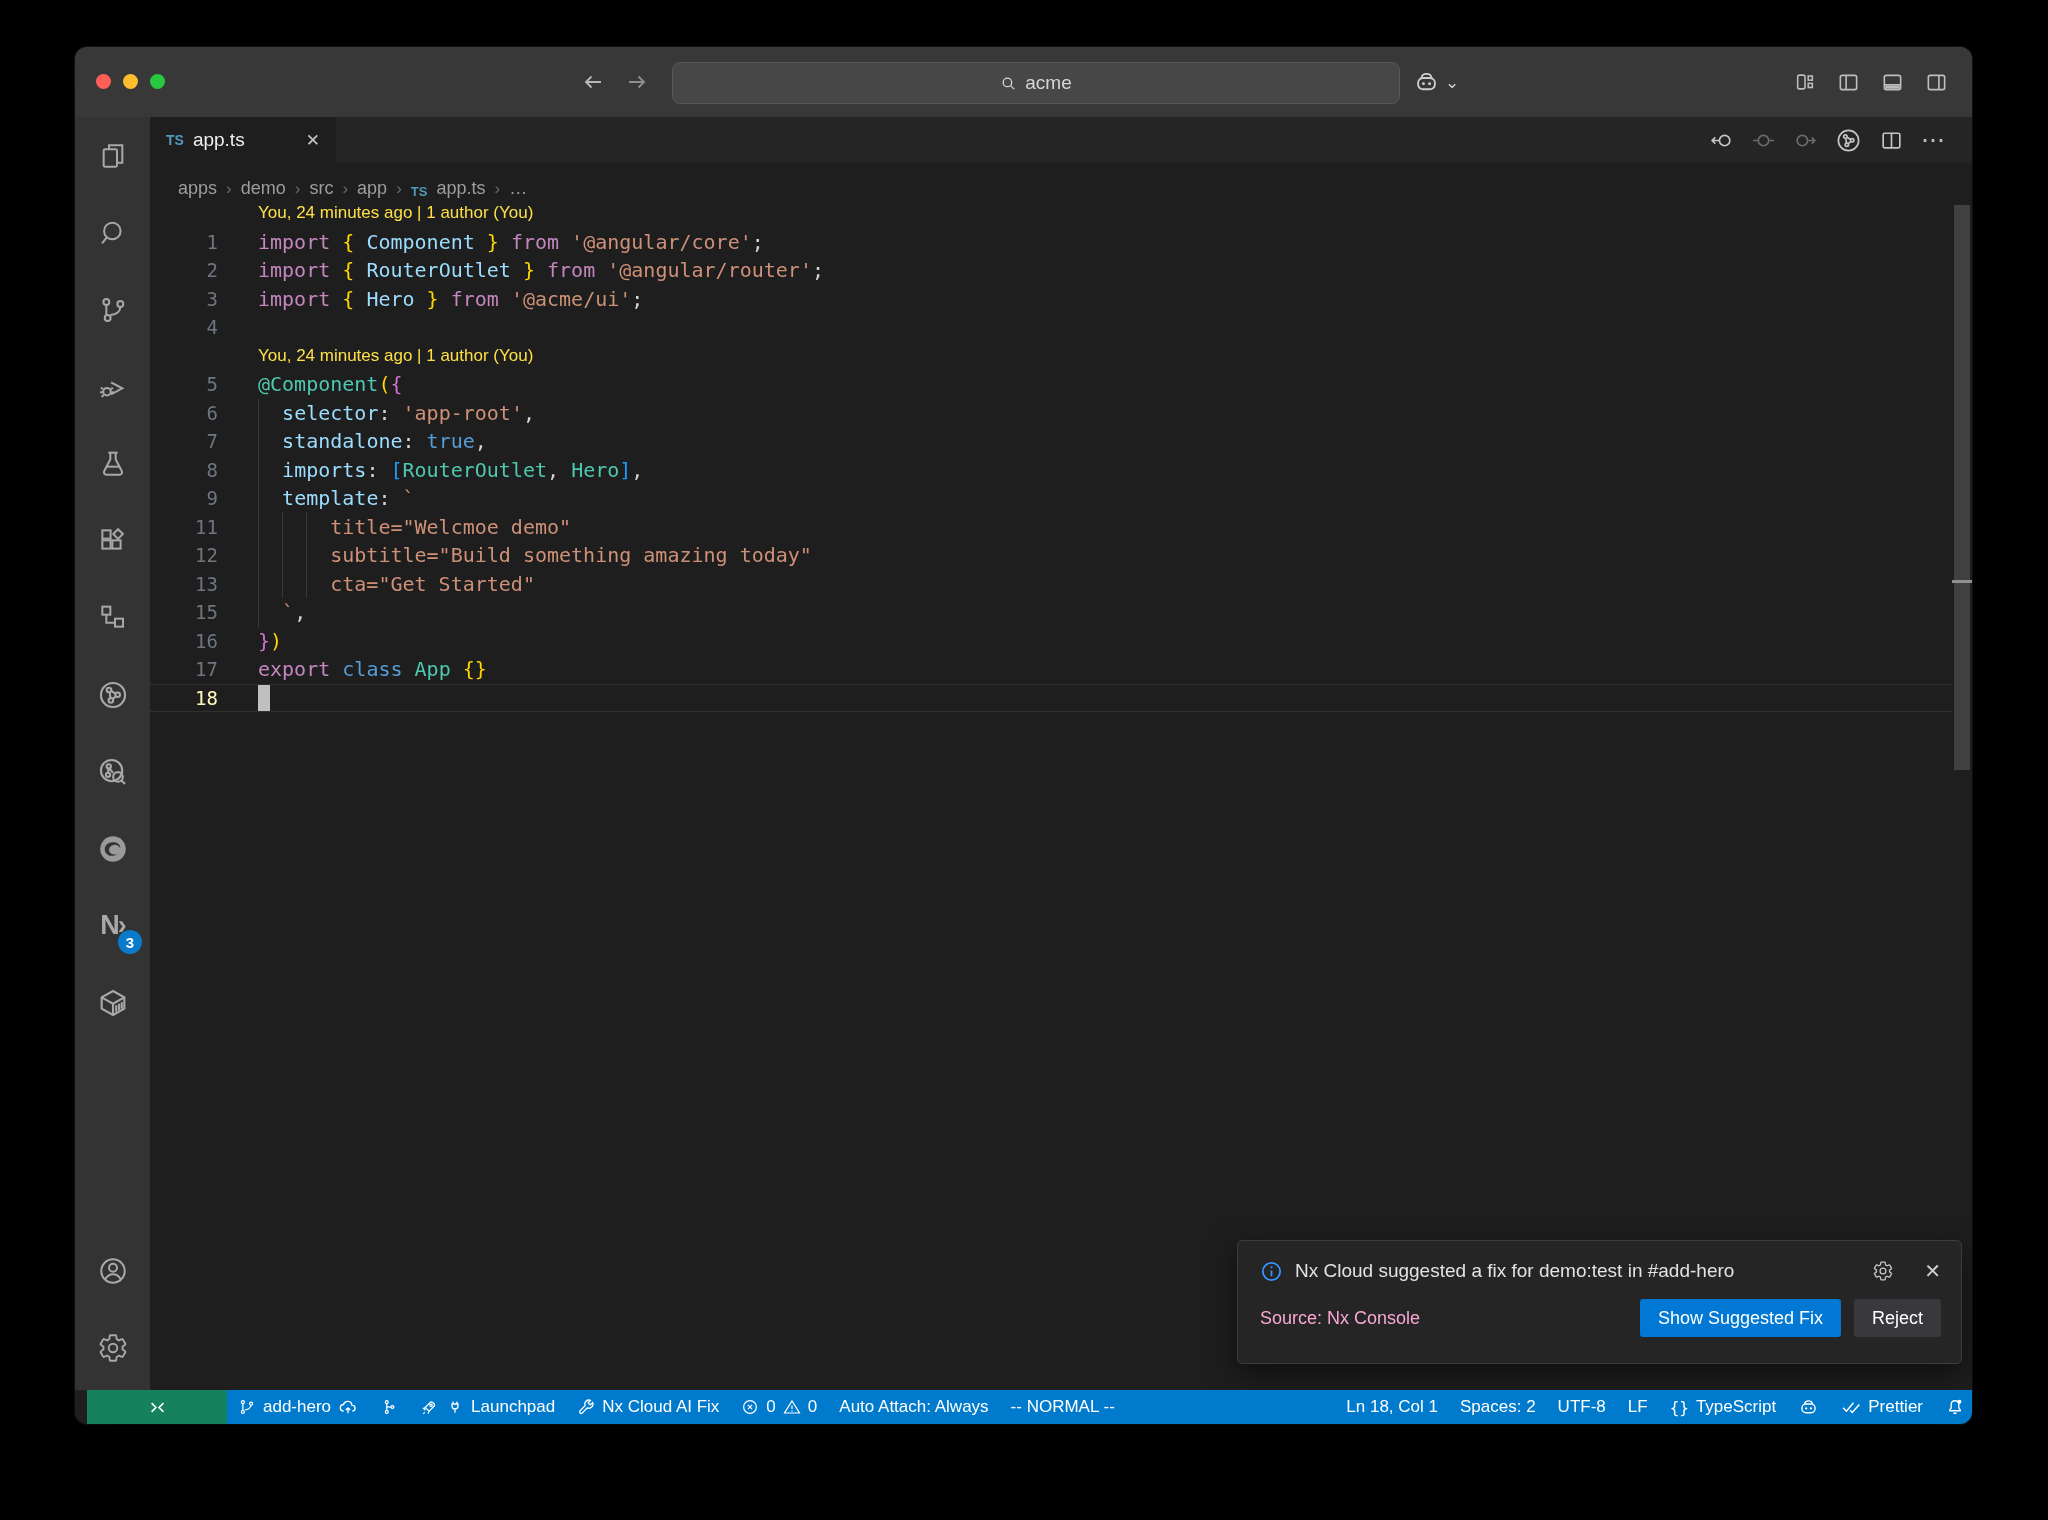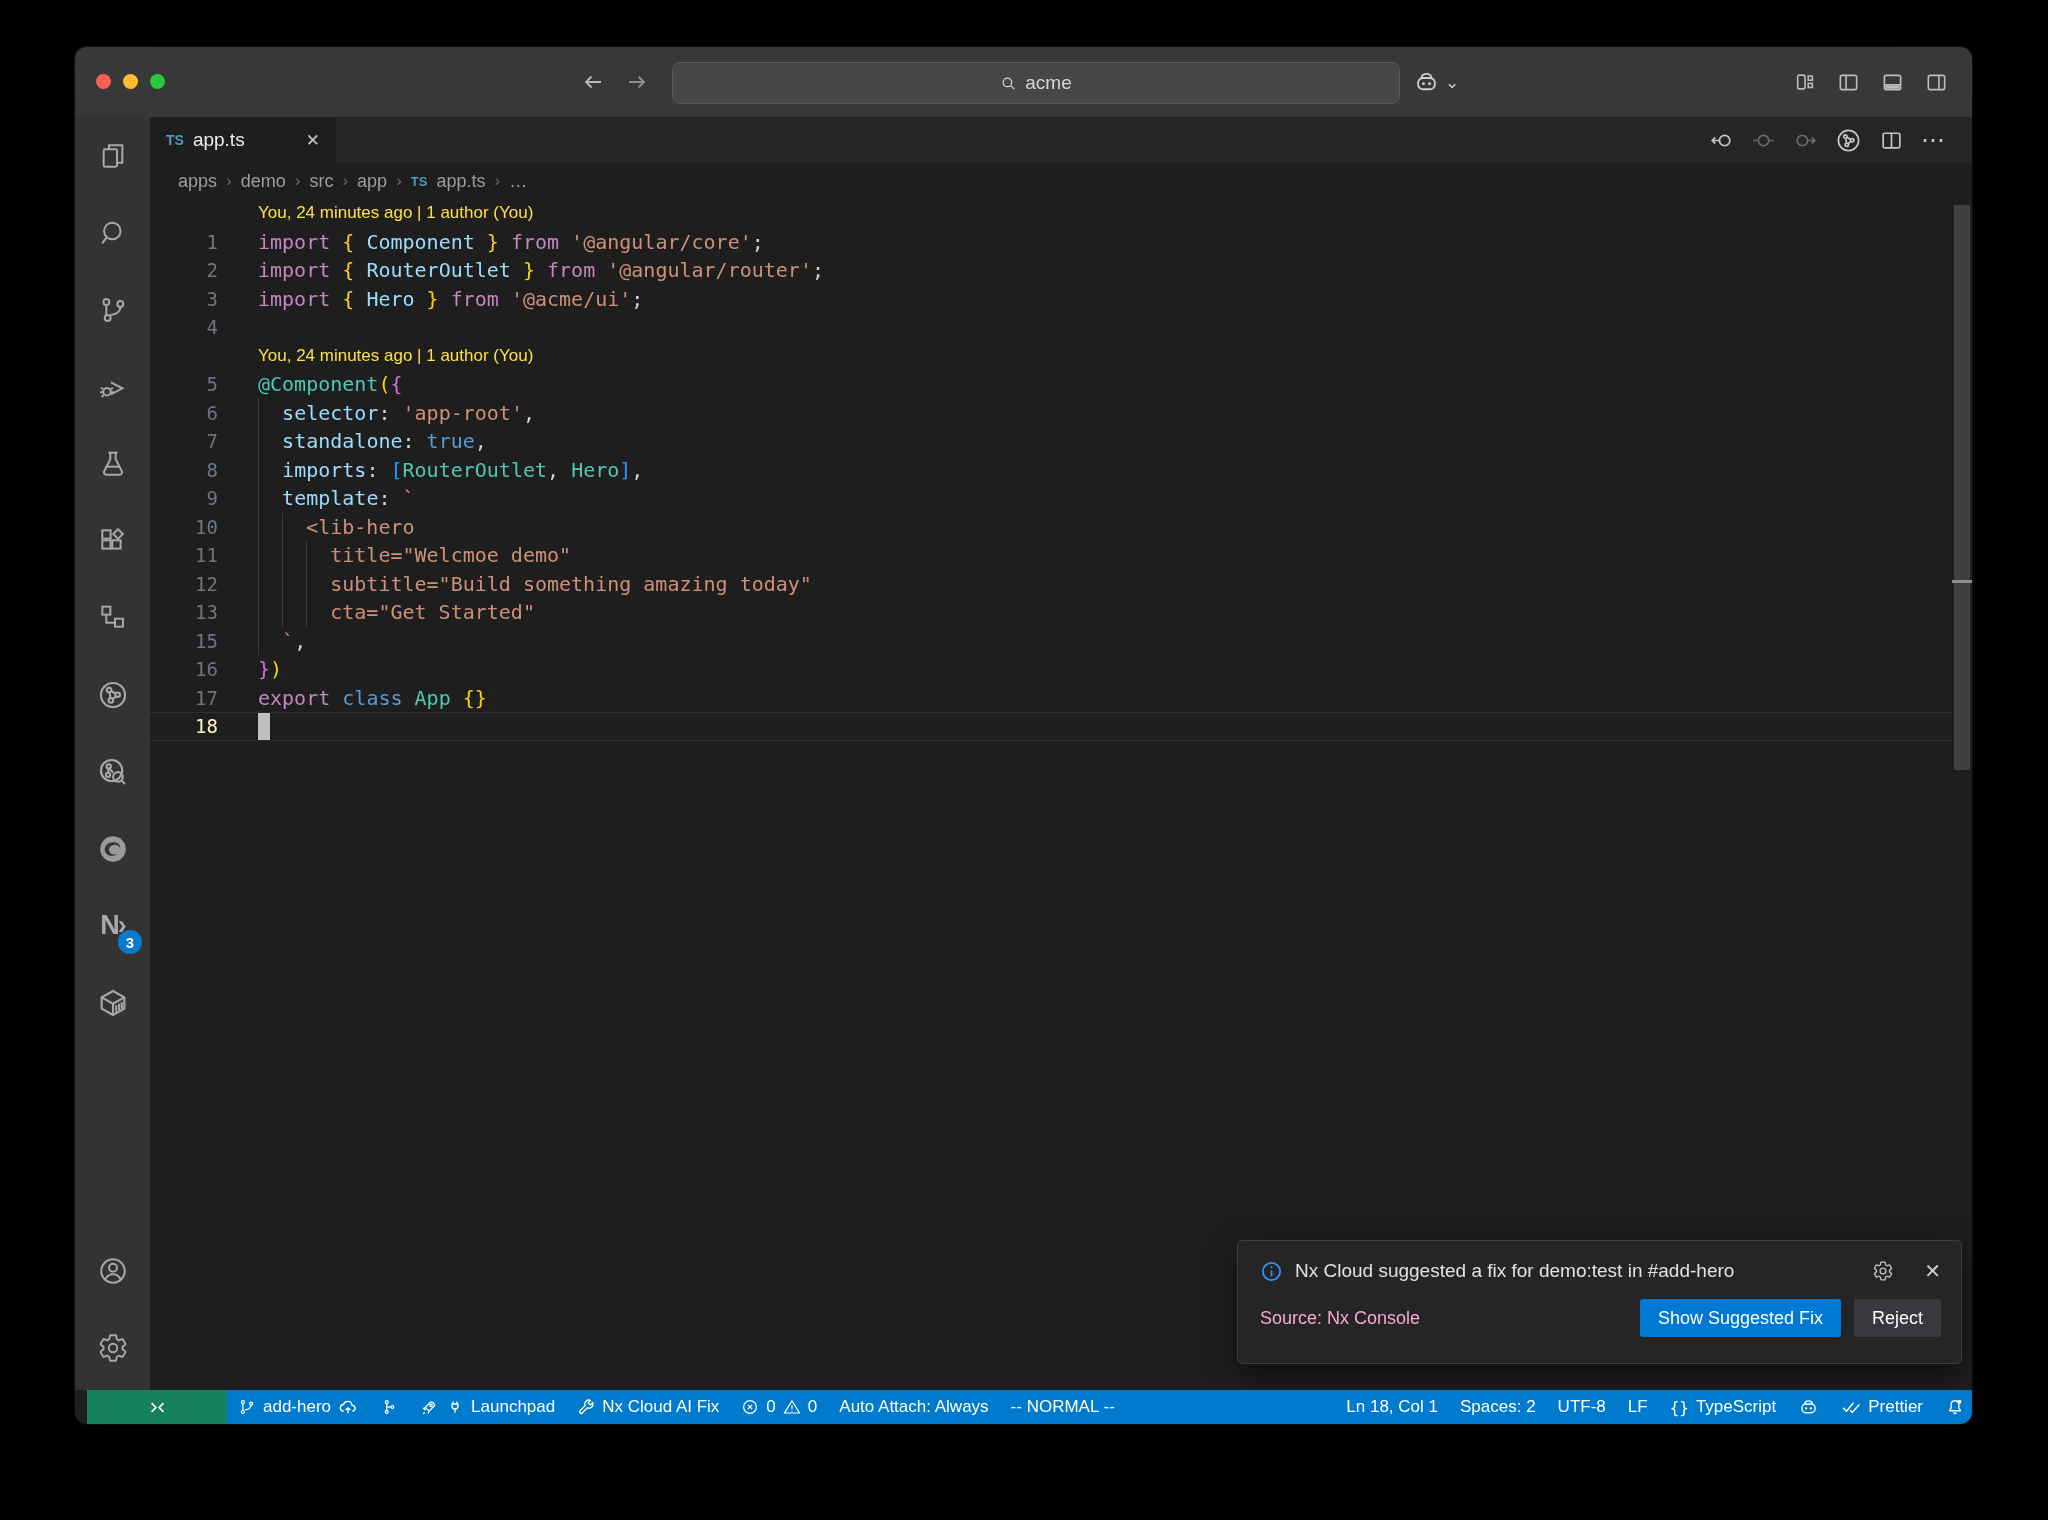--- a/index.html
+++ b/index.html
@@ -36,21 +36,21 @@
   .tabbar{position:absolute;left:75px;top:70px;right:0;height:46px;background:#252526;display:flex;}
   .tab{width:186px;height:46px;background:#1e1e1e;display:flex;align-items:center;padding:0 16px;box-sizing:border-box;gap:9px;}
   .ts-badge{color:#519aba;font-weight:700;font-size:14px;}
   .tab-label{color:#eeeeee;font-size:19px;}
   .tab-close{margin-left:auto;color:#c5c5c5;font-size:17px;}
   .editor-actions{margin-left:auto;display:flex;align-items:center;gap:17px;padding-right:26px;color:#c5c5c5;}
   .editor-actions .dim{color:#6b6b6b;}
 
   
   .breadcrumbs{position:absolute;left:75px;top:116px;right:0;height:36px;background:#1e1e1e;display:flex;
-               align-items:center;padding-left:28px;gap:9px;color:#9d9d9d;font-size:18px;}
+               align-items:flex-end;padding-left:28px;gap:9px;color:#9d9d9d;font-size:18px;}
   .crumb-sep{color:#6a6a6a;font-size:17px;}
   .crumb-ts{color:#519aba;font-weight:700;font-size:13px;}
 
   
   .editor{position:absolute;left:75px;top:152px;right:0;bottom:34px;background:#1e1e1e;overflow:hidden;}
   .code-rows{position:absolute;left:0;top:0;right:20px;}
   .code-row{display:flex;height:28.5px;line-height:28.5px;font-family:"DejaVu Sans Mono",monospace;font-size:20px;}
   .code-row.current{box-shadow:inset 0 1px 0 #303030, inset 0 -1px 0 #303030;}
   .gutter{width:68px;text-align:right;color:#6e7681;font-size:19px;flex:none;}
   .code-row.current .gutter{color:#fef9c3;}
@@ -363,24 +363,20 @@
           </div>
           <div class="code-row">
             <div class="gutter">8</div>
             <div class="code-text"><span class="guide" style="left: 0px;"></span><span style="color: rgb(212, 212, 212);">  </span><span style="color: rgb(156, 220, 254);">imports</span><span style="color: rgb(212, 212, 212);">: </span><span style="color: rgb(23, 159, 255);">[</span><span style="color: rgb(78, 201, 176);">RouterOutlet</span><span style="color: rgb(212, 212, 212);">, </span><span style="color: rgb(78, 201, 176);">Hero</span><span style="color: rgb(23, 159, 255);">]</span><span style="color: rgb(212, 212, 212);">,</span></div>
           </div>
           <div class="code-row">
             <div class="gutter">9</div>
             <div class="code-text"><span class="guide" style="left: 0px;"></span><span style="color: rgb(212, 212, 212);">  </span><span style="color: rgb(156, 220, 254);">template</span><span style="color: rgb(212, 212, 212);">: </span><span style="color: rgb(206, 145, 120);">`</span></div>
           </div>
           <div class="code-row">
-            <div class="gutter">10</div>
-            <div class="code-text"><span class="guide" style="left: 0px;"></span><span class="guide" style="left: 24.08px;"></span><span style="color: rgb(206, 145, 120);">    &lt;lib-hero</span></div>
-          </div>
-          <div class="code-row">
             <div class="gutter">11</div>
             <div class="code-text"><span class="guide" style="left: 0px;"></span><span class="guide" style="left: 24.08px;"></span><span class="guide" style="left: 48.16px;"></span><span style="color: rgb(206, 145, 120);">      title="Welcmoe demo"</span></div>
           </div>
           <div class="code-row">
             <div class="gutter">12</div>
             <div class="code-text"><span class="guide" style="left: 0px;"></span><span class="guide" style="left: 24.08px;"></span><span class="guide" style="left: 48.16px;"></span><span style="color: rgb(206, 145, 120);">      subtitle="Build something amazing today"</span></div>
           </div>
           <div class="code-row">
             <div class="gutter">13</div>
             <div class="code-text"><span class="guide" style="left: 0px;"></span><span class="guide" style="left: 24.08px;"></span><span class="guide" style="left: 48.16px;"></span><span style="color: rgb(206, 145, 120);">      cta="Get Started"</span></div>

